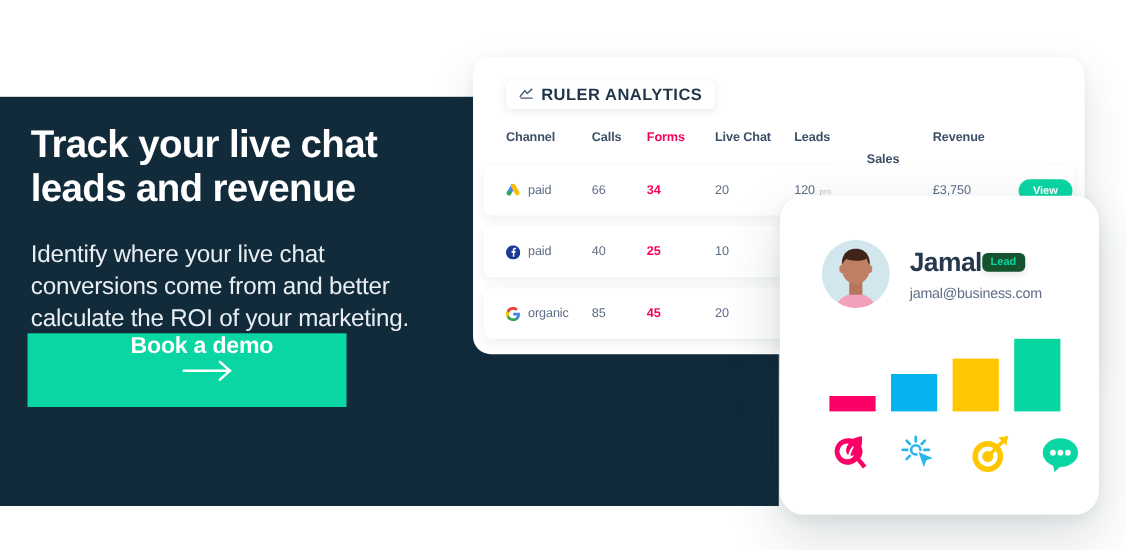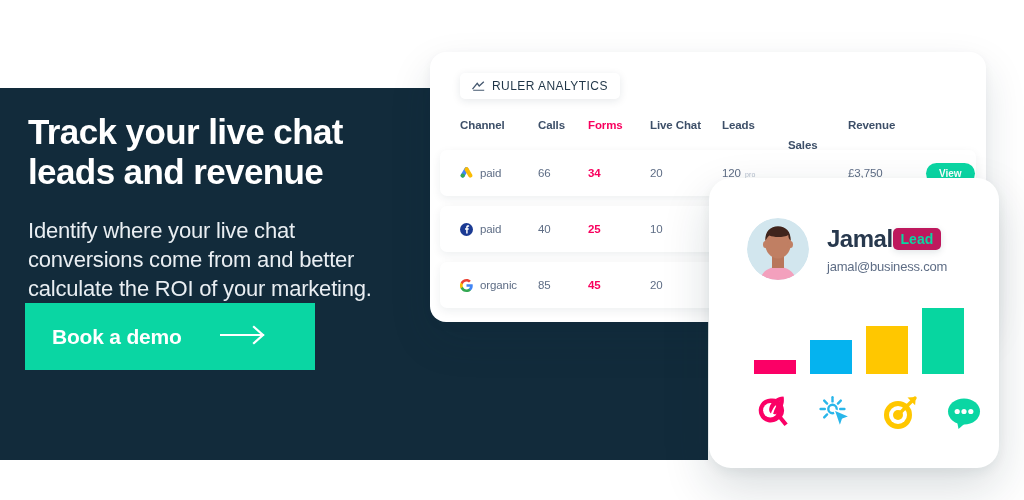--- a/index.html
+++ b/index.html
@@ -24,21 +24,21 @@
   }
   .subcopy{
     margin:24px 0 0 0;color:#e9eef2;font-size:22px;line-height:1.32;
     font-weight:400;letter-spacing:-0.2px;max-width:378px;
   }
 
   
   .cta{
     position:absolute;left:25px;top:303px;width:290px;height:67px;
     background:#0ad6a3;border:0;display:flex;align-items:center;
-    justify-content:flex-start;cursor:pointer;padding:0;
+    justify-content:flex-start;cursor:pointer;padding:0;flex-direction:column;
   }
   .cta-label{
     color:#ffffff;font-size:21px;font-weight:700;letter-spacing:-0.2px;
     margin-left:27px;
   }
   .cta-arrow{margin-left:38px;display:block;}
 
   
   .table-card{
     position:absolute;left:430px;top:52px;width:556px;height:270px;
@@ -46,21 +46,21 @@
     box-shadow:0 18px 42px rgba(18,43,59,.13), 0 3px 10px rgba(18,43,59,.05);
     overflow:hidden;
   }
   .logo-badge{
     position:absolute;left:30px;top:21px;height:26px;
     background:#ffffff;border-radius:5px;
     box-shadow:0 2px 8px rgba(18,43,59,.10);
     display:flex;align-items:center;padding:0 12px;gap:7px;
   }
   .logo-text{
-    font-size:12px;font-weight:400;color:#1f3547;letter-spacing:.45px;
+    font-size:15px;font-weight:700;color:#1f3547;letter-spacing:.45px;
     white-space:nowrap;
   }
 
   .tbl{position:absolute;left:0;top:58px;width:100%;}
   .trow{
     position:relative;display:flex;align-items:center;height:34px;
     padding:0 12px 0 30px;
   }
   .trow.head{height:30px;margin-bottom:10px;}
   .trow.data{
@@ -99,22 +99,22 @@
     box-shadow:0 20px 48px rgba(18,43,59,.16), 0 4px 12px rgba(18,43,59,.06);
     overflow:hidden;
   }
   .lead-head{
     position:absolute;left:38px;top:40px;display:flex;align-items:center;gap:18px;
   }
   .avatar{width:62px;height:62px;border-radius:50%;display:block;flex:0 0 62px;}
   .lead-name-row{display:flex;align-items:center;}
   .lead-name{font-size:24px;font-weight:700;color:#27384d;letter-spacing:-.5px;}
   .lead-badge{
-    background:#be185d;border-radius:5px;padding:3px 8px;
-    font-size:14px;font-weight:700;color:#0ad6a3;
+    background:#14532d;border-radius:5px;padding:3px 8px;
+    font-size:10px;font-weight:700;color:#0ad6a3;
     box-shadow:0 2px 7px rgba(18,43,59,.13);
   }
   .lead-email{font-size:13px;color:#5e6d85;margin-top:6px;letter-spacing:-.2px;}
 
   .bars{
     position:absolute;left:45px;top:126px;width:210px;height:70px;
     display:flex;align-items:flex-end;gap:14px;
   }
   .bar{width:44px;display:block;}
 

